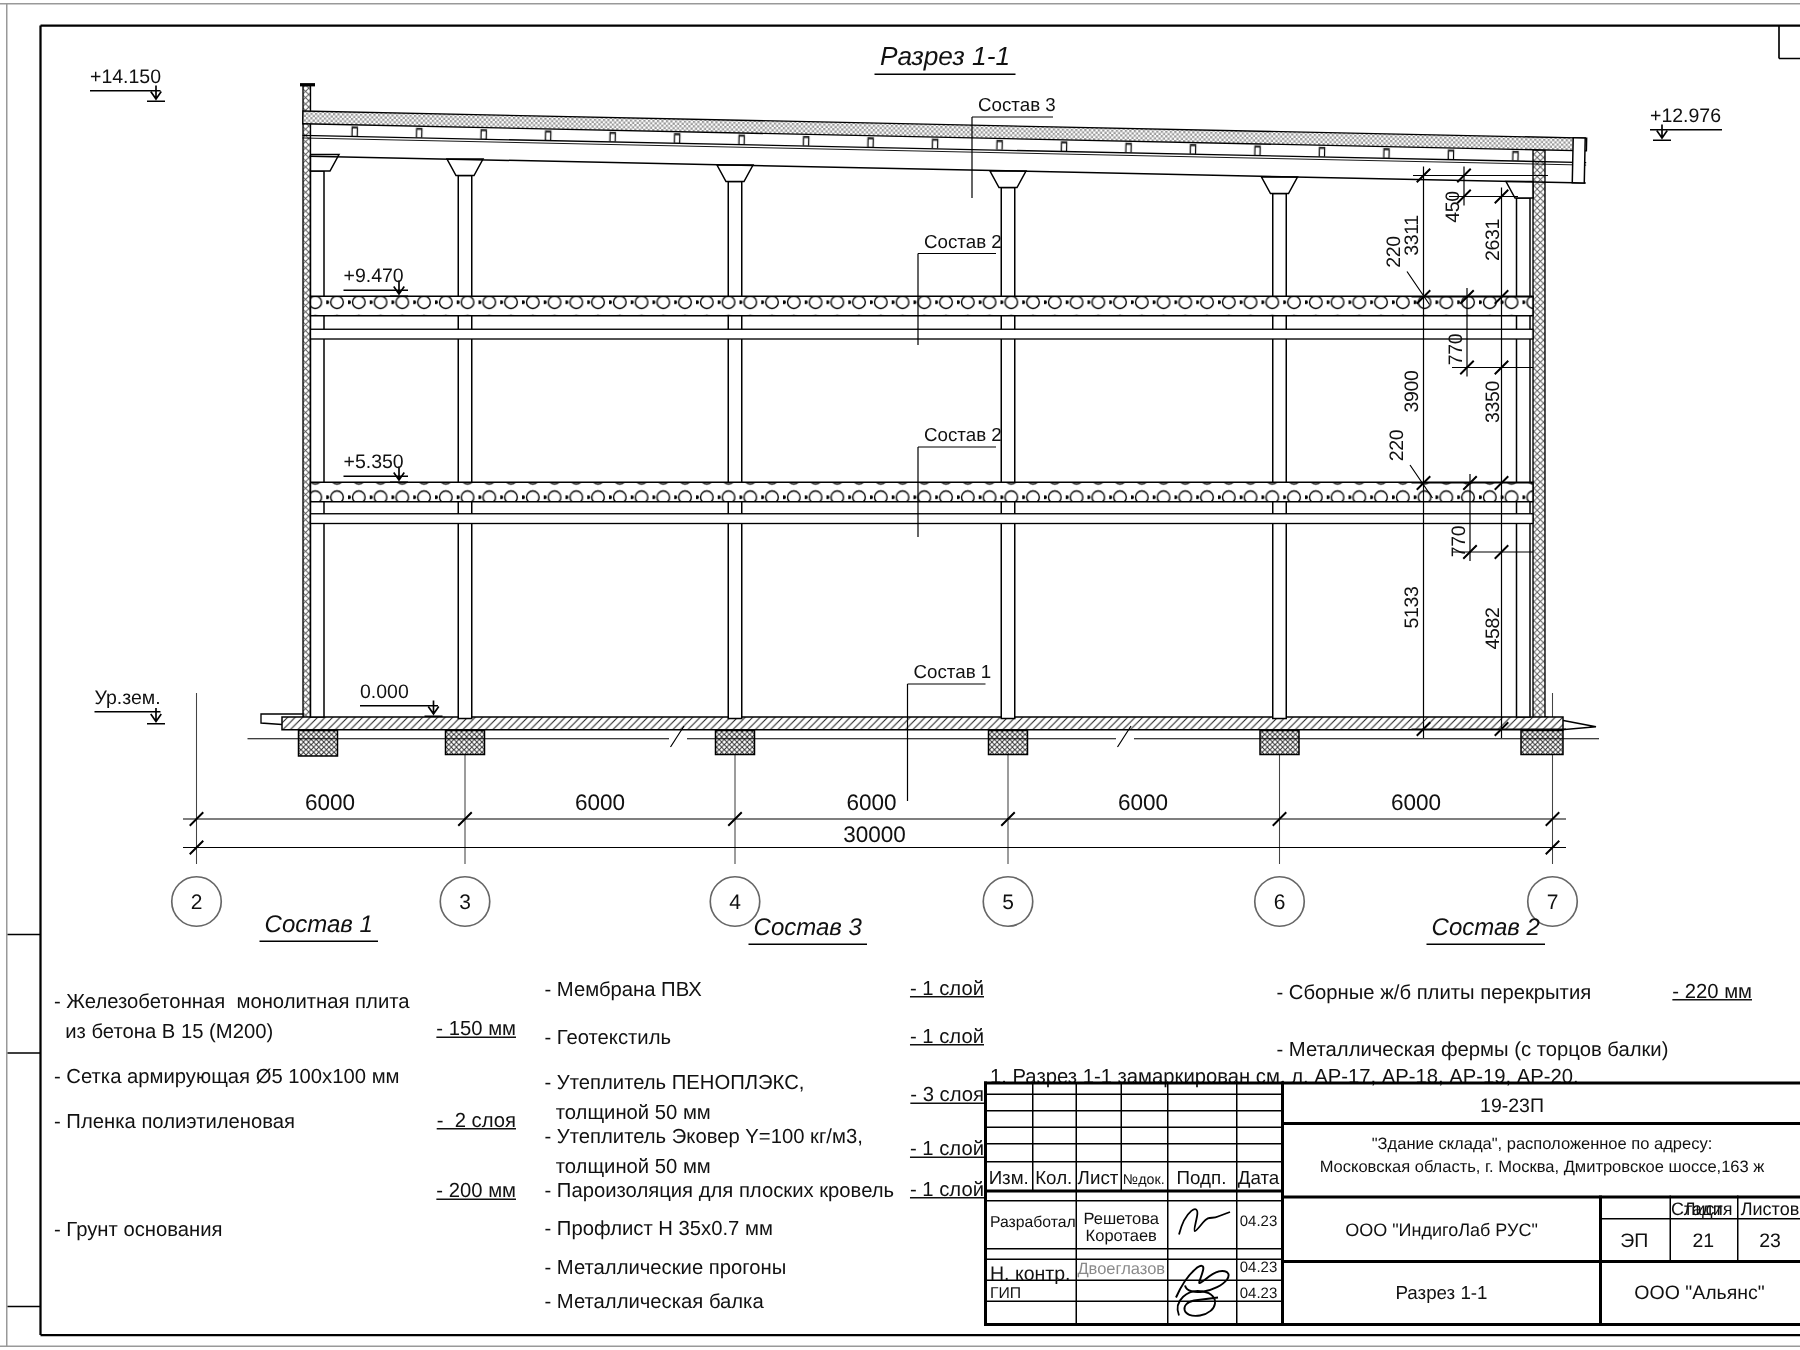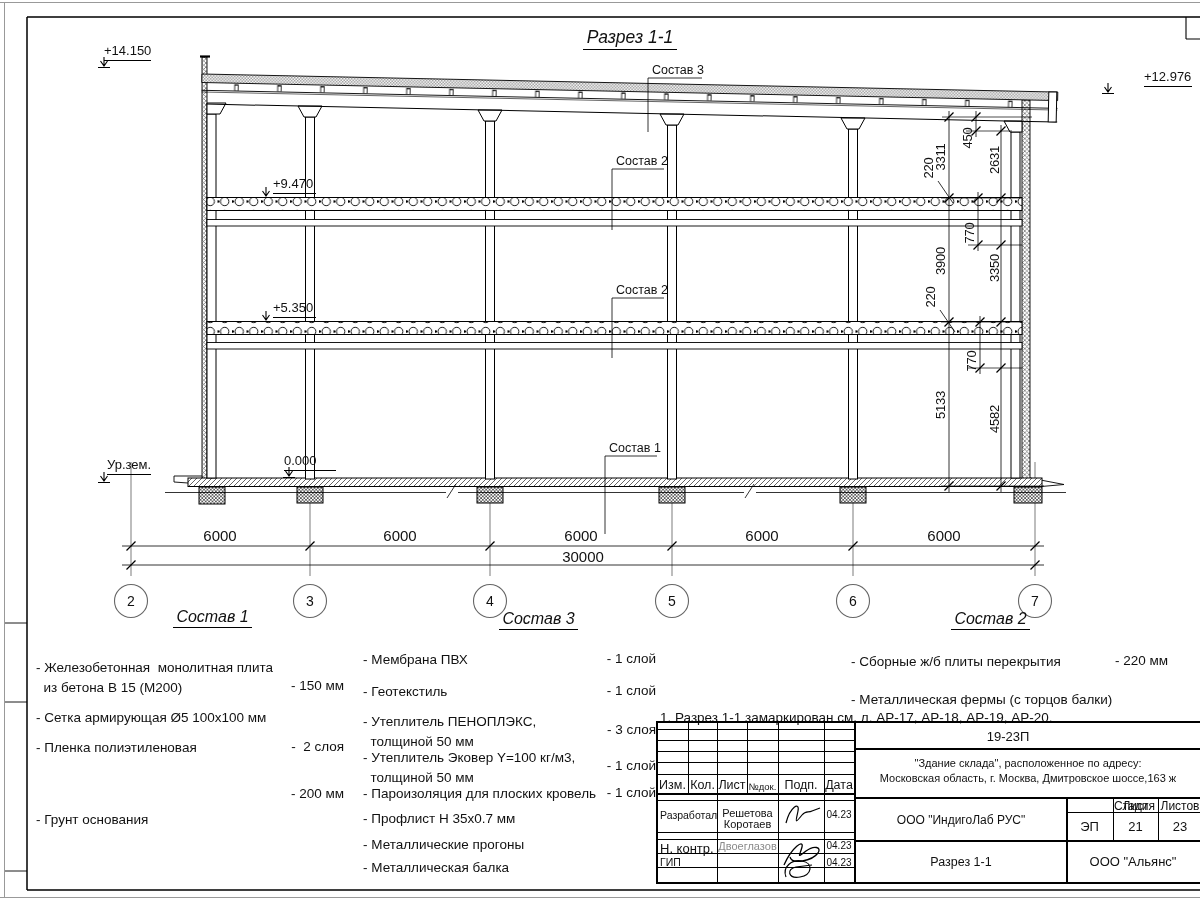--- a/index.html
+++ b/index.html
@@ -4,27 +4,27 @@
 <style>
   html,body{margin:0;padding:0;background:#e8e8e8;}
   #sheet{position:relative;width:1200px;height:900px;background:#ffffff;overflow:hidden;
          font-family:"Liberation Sans",sans-serif;color:#111;}
   svg{position:absolute;left:0;top:0;}
   .t{position:absolute;white-space:pre;font-size:13.5px;line-height:1.32;}
   .small{font-size:12.5px;}
   .dim{font-size:13px;letter-spacing:-0.2px;}
   .cen{transform:translate(-50%,-50%);}
   .rot{transform:translate(-50%,-50%) rotate(-90deg);}
-  .elev{font-size:13px;border-bottom:1.1px solid #000;padding-bottom:1px;margin-left:44px;}
+  .elev{font-size:13px;border-bottom:1.1px solid #000;padding-bottom:1px;}
   .h{font-style:italic;font-size:16px;text-align:center;}
   .h > span{border-bottom:1.1px solid #000;padding:0 3px 2px 3px;}
   .sheetTitle{font-style:italic;font-size:17.5px;text-align:center;}
   .sheetTitle > span{border-bottom:1.2px solid #000;padding:0 4px 2px 4px;}
   .lname{font-size:13.5px;white-space:pre;line-height:1.45;}
-  .lval{font-size:13.5px;white-space:pre;text-align:right;width:70px;}
+  .lval{font-size:13.5px;white-space:pre;text-align:right;width:70px;text-decoration:underline;}
   .axis{font-size:14px;}
   .vl,.hl{position:absolute;background:#000;}
   .tbt{position:absolute;font-size:12.5px;white-space:pre;}
   .ctr{text-align:center;}
   .gray{color:#8a8a8a;}
   .prel{white-space:pre-line;}
 </style>
 </head>
 <body>
 <div id="sheet">

